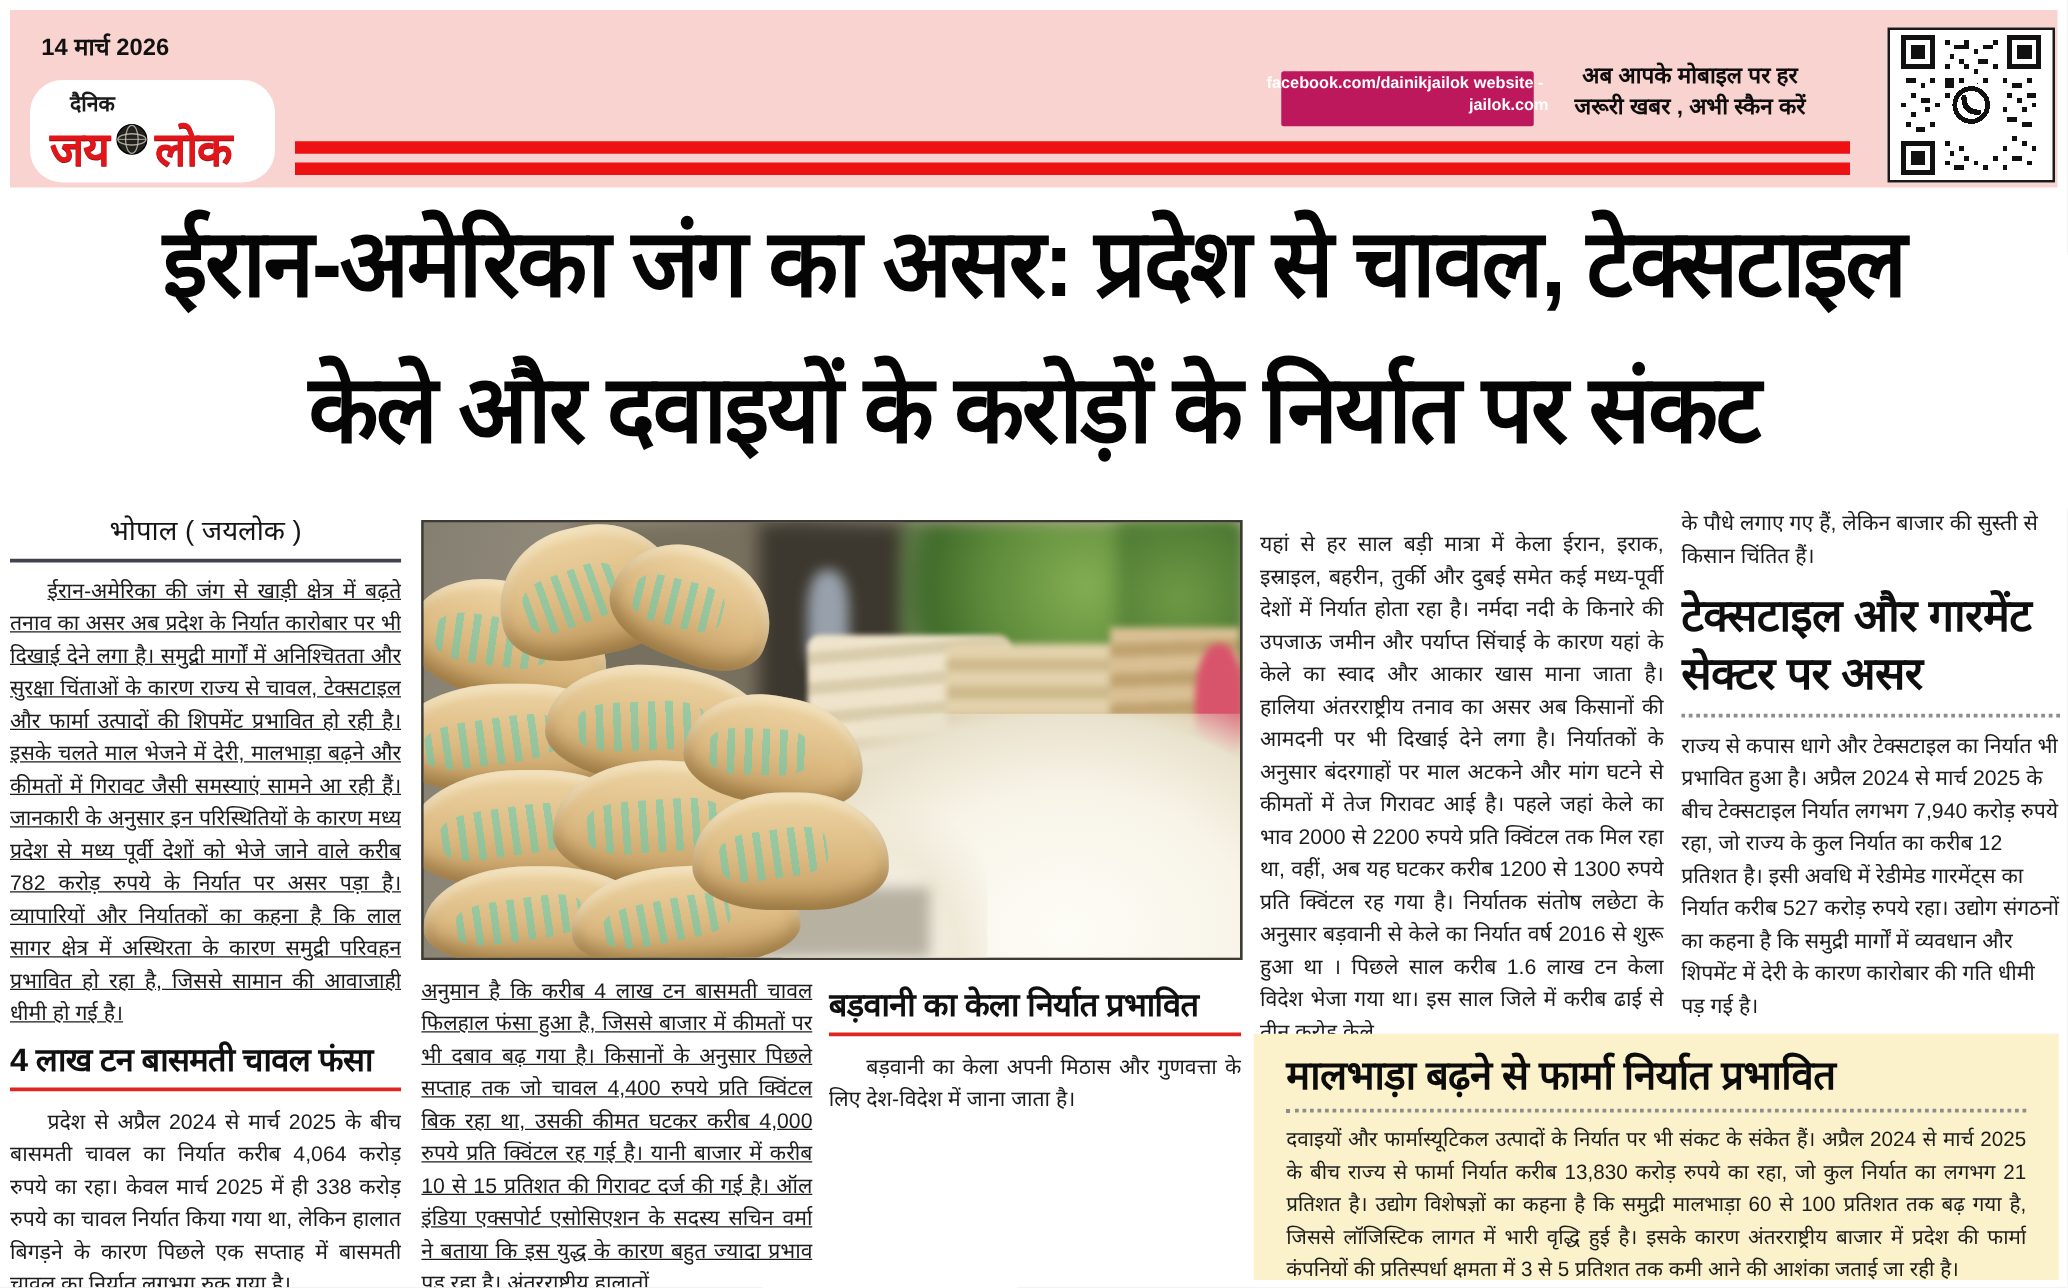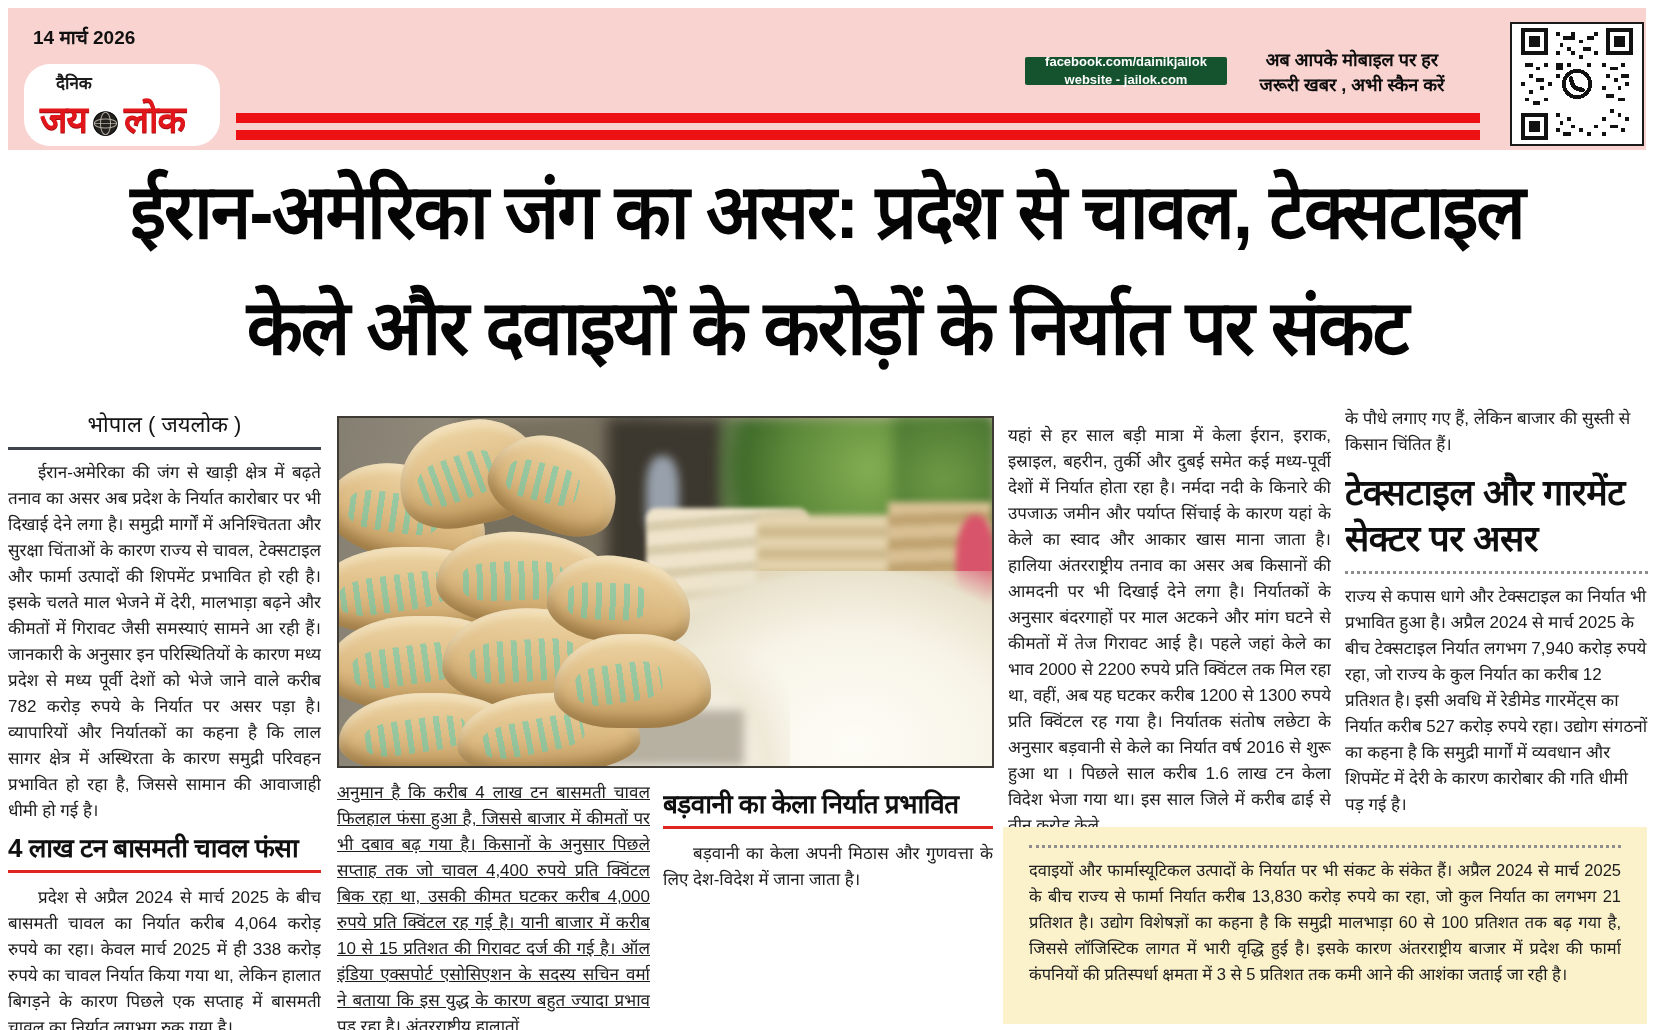--- a/index.html
+++ b/index.html
@@ -5,28 +5,28 @@
   html,body{margin:0;padding:0;background:#e9e9e9;}
   .page{position:relative;width:1654px;height:1030px;background:#ffffff;overflow:hidden;
         font-family:"Liberation Sans","DejaVu Sans",sans-serif;color:#161616;}
   .abs{position:absolute;}
 
   
   .band{left:8px;top:8px;width:1638px;height:142px;background:#f9d3d0;}
   .issue-date{left:33px;top:24px;font-size:19px;font-weight:bold;color:#111;}
   .logo-pill{left:24px;top:64px;width:196px;height:82px;background:#ffffff;border-radius:26px;}
   .logo-prefix{position:absolute;left:32px;top:7px;font-size:17px;font-weight:bold;color:#1b1b1b;}
-  .logo-main{position:absolute;left:16px;top:28px;display:flex;align-items:center;gap:5px;
+  .logo-main{position:absolute;left:16px;top:28px;display:flex;align-items:flex-start;gap:5px;
              font-size:37px;font-weight:800;color:#e0161b;letter-spacing:-1px;
              text-shadow:0 1px 0 #9e0d10;}
   .globe{width:27px;height:27px;flex:0 0 auto;}
   .stripes{left:236px;top:113px;width:1244px;}
   .stripe{height:10px;background:#ee1113;margin-bottom:7px;}
-  .social-box{left:1025px;top:57px;width:202px;height:28px;background:#14532d;color:#ffffff;
-              font-size:13px;font-weight:bold;text-align:center;display:flex;flex-direction:column;
+  .social-box{left:1025px;top:57px;width:202px;height:44px;background:#be185d;color:#ffffff;
+              font-size:13px;font-weight:bold;text-align:center;display:flex;flex-direction:row;
               justify-content:center;line-height:18px;border-radius:2px;}
   .promo{left:1238px;top:48px;width:228px;text-align:center;font-size:18px;font-weight:800;
          line-height:25px;color:#0d0d0d;}
   .qr{left:1510px;top:22px;width:134px;height:124px;background:#ffffff;border:2px solid #1a1a1a;
       box-sizing:border-box;padding:4px;}
   .qr svg{width:100%;height:100%;display:block;}
 
   
   .headline{left:0;top:158px;width:1654px;text-align:center;font-weight:800;color:#050505;
             font-size:73px;line-height:112px;letter-spacing:-2px;transform:scaleY(1.04);}
@@ -43,21 +43,21 @@
   .red-rule{height:3px;background:#e02520;margin:5px 0 12px 0;}
   .bighead{margin:12px 0 0 0;font-size:36px;line-height:46px;font-weight:800;color:#0e0e0e;
            letter-spacing:-0.5px;}
   .dot-rule{border-top:3px dotted #8d8d8d;margin:9px 0 10px 0;}
 
   .col1{left:8px;  top:404px;width:313px;height:626px;}
   .col2{left:337px;top:780px;width:313px;height:250px;}
   .col3{left:663px;top:780px;width:330px;height:250px;}
   .col4{left:1008px;top:406px;width:323px;height:420px;margin-top:17px;}
   .col5{left:1345px;top:406px;width:303px;height:420px;}
-  .p-c1a{max-height:364px;}
+  .p-c1a{max-height:364px;text-decoration:underline;}
   .p-c2{max-height:250px;text-decoration:underline;}
   .p-c3a{max-height:156px;}
   .p-c3b{max-height:56px;}
   .p-c4{max-height:420px;}
   .p-c5a{max-height:52px;}
   .p-c5b{max-height:262px;}
 
   
   .photo{left:337px;top:416px;width:657px;height:352px;border:2px solid #3d3b34;
          box-sizing:border-box;overflow:hidden;background:#9a927f;}
@@ -268,17 +268,18 @@
     <p class="body left p-c5a">के पौधे लगाए गए हैं, लेकिन बाजार की सुस्ती से किसान चिंतित हैं।</p>
     <h2 class="bighead">
       <span>टेक्सटाइल और गारमेंट</span><br>
       <span>सेक्टर पर असर</span>
     </h2>
     <div class="dot-rule"></div>
     <p class="body left p-c5b">राज्य से कपास धागे और टेक्सटाइल का निर्यात भी प्रभावित हुआ है। अप्रैल 2024 से मार्च 2025 के बीच टेक्सटाइल निर्यात लगभग 7,940 करोड़ रुपये रहा, जो राज्य के कुल निर्यात का करीब 12 प्रतिशत है। इसी अवधि में रेडीमेड गारमेंट्स का निर्यात करीब 527 करोड़ रुपये रहा। उद्योग संगठनों का कहना है कि समुद्री मार्गों में व्यवधान और शिपमेंट में देरी के कारण कारोबार की गति धीमी पड़ गई है।</p>
   </section>
 
   <aside class="abs pharma">
+    <h2 class="pharma-head">मालभाड़ा बढ़ने से फार्मा निर्यात प्रभावित</h2>
     <div class="pharma-rule"></div>
     <p class="body pharma-body">दवाइयों और फार्मास्यूटिकल उत्पादों के निर्यात पर भी संकट के संकेत हैं। अप्रैल 2024 से मार्च 2025 के बीच राज्य से फार्मा निर्यात करीब 13,830 करोड़ रुपये का रहा, जो कुल निर्यात का लगभग 21 प्रतिशत है। उद्योग विशेषज्ञों का कहना है कि समुद्री मालभाड़ा 60 से 100 प्रतिशत तक बढ़ गया है, जिससे लॉजिस्टिक लागत में भारी वृद्धि हुई है। इसके कारण अंतरराष्ट्रीय बाजार में प्रदेश की फार्मा कंपनियों की प्रतिस्पर्धा क्षमता में 3 से 5 प्रतिशत तक कमी आने की आशंका जताई जा रही है।</p>
   </aside>
 
 </div>
 
 </body></html>

